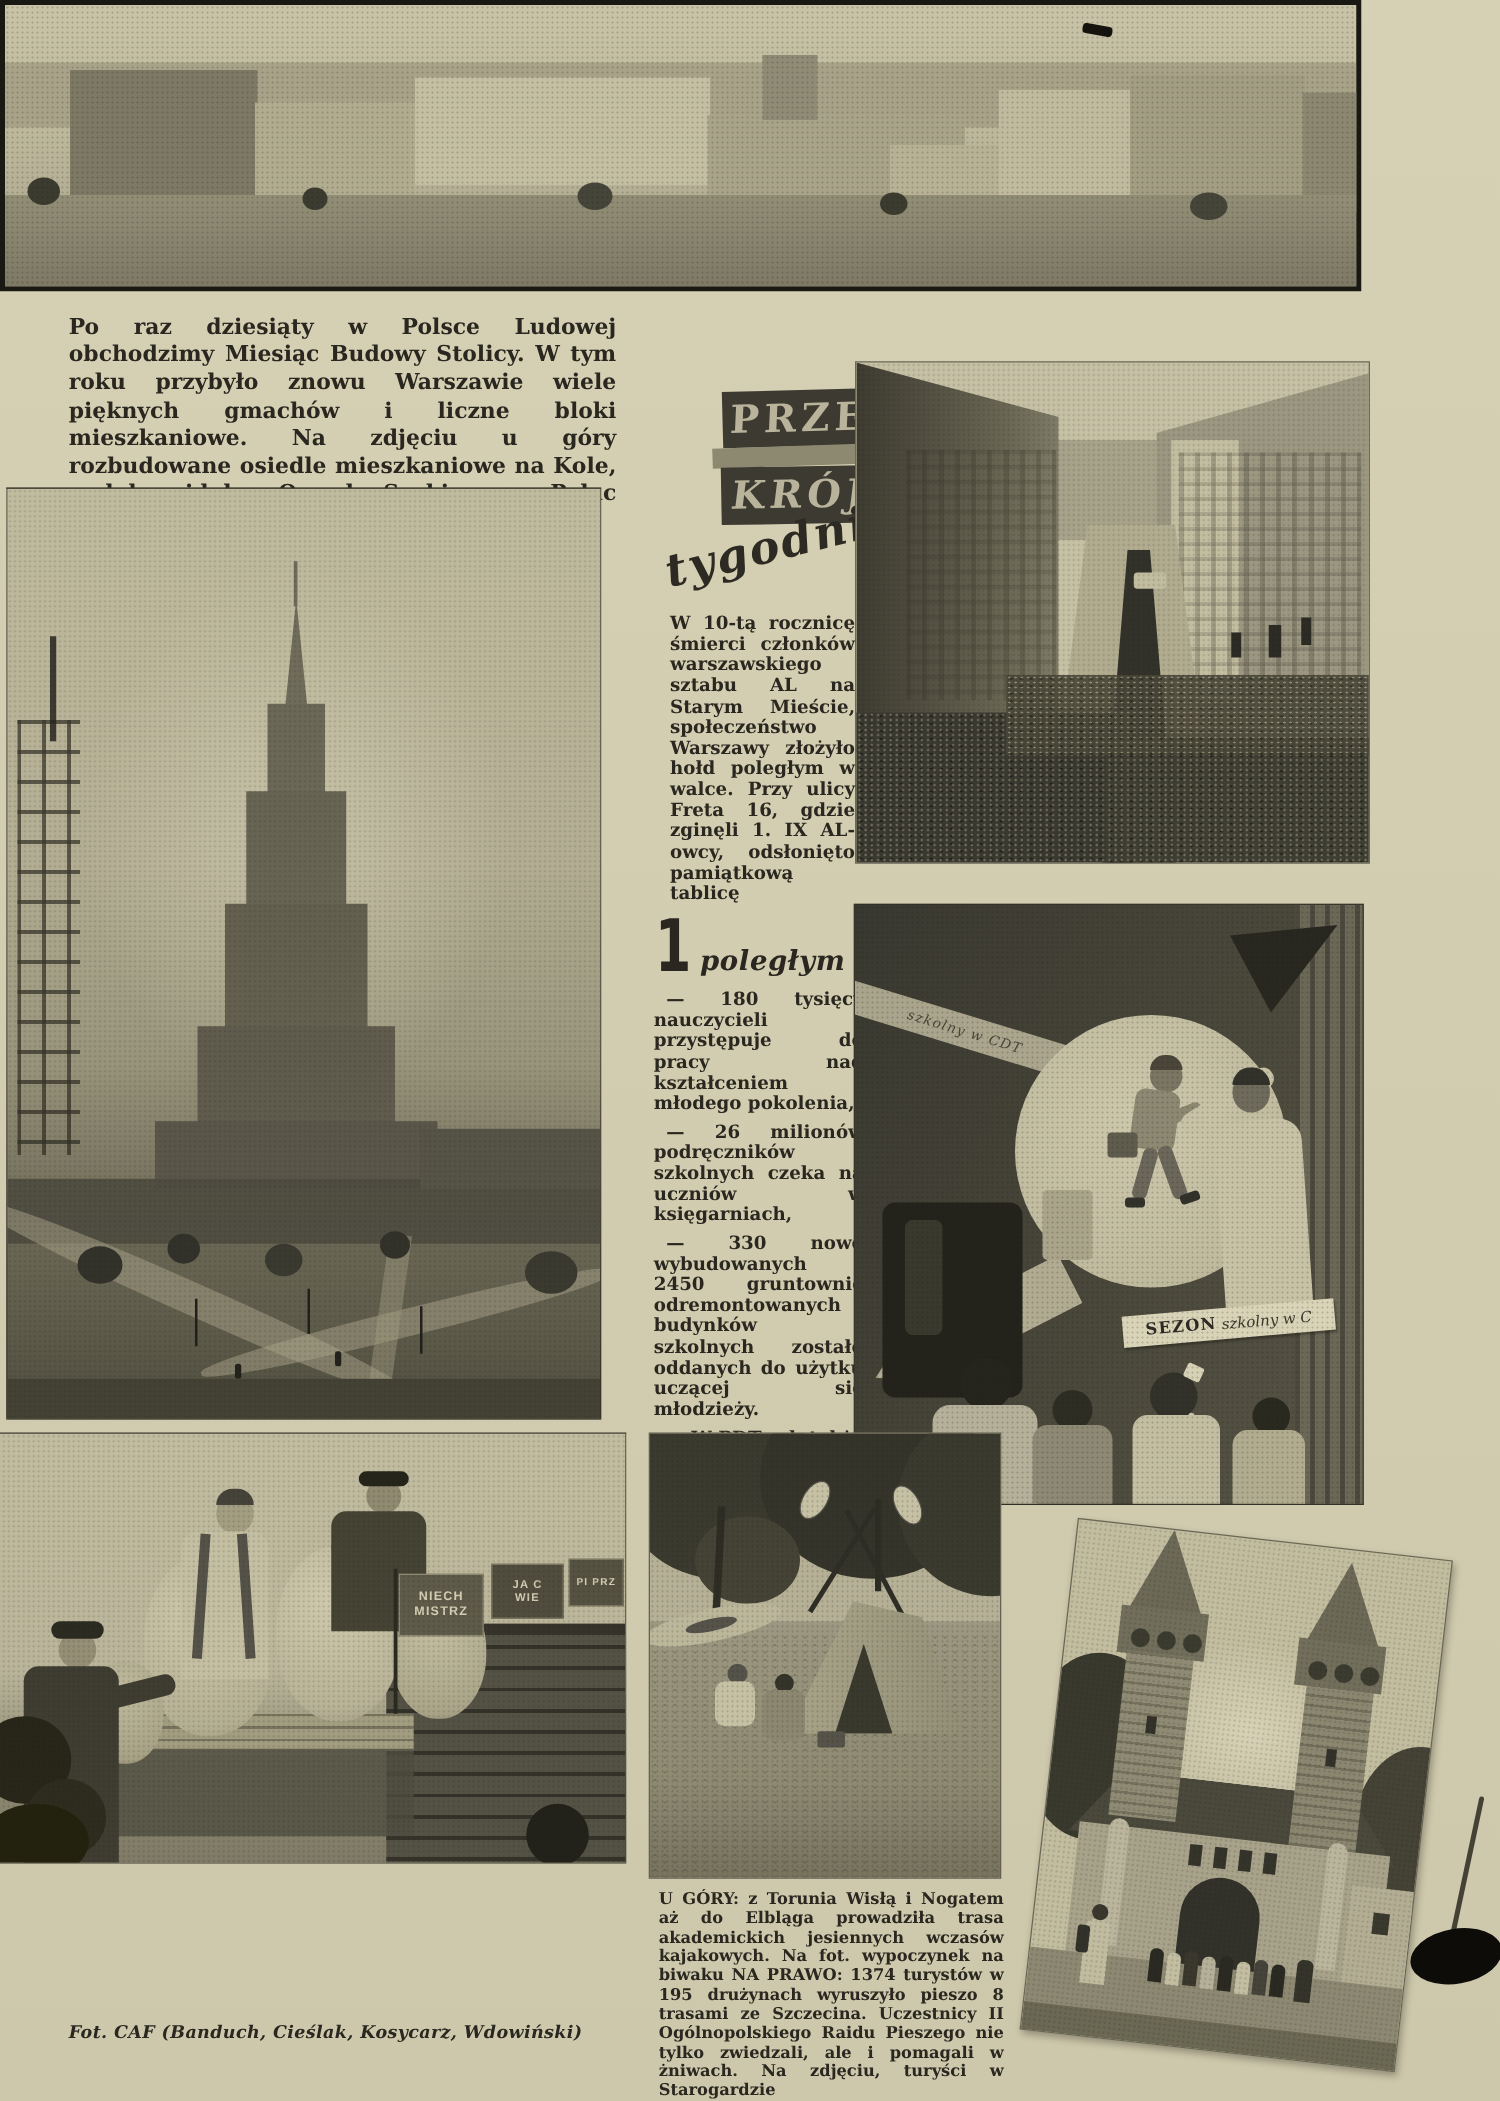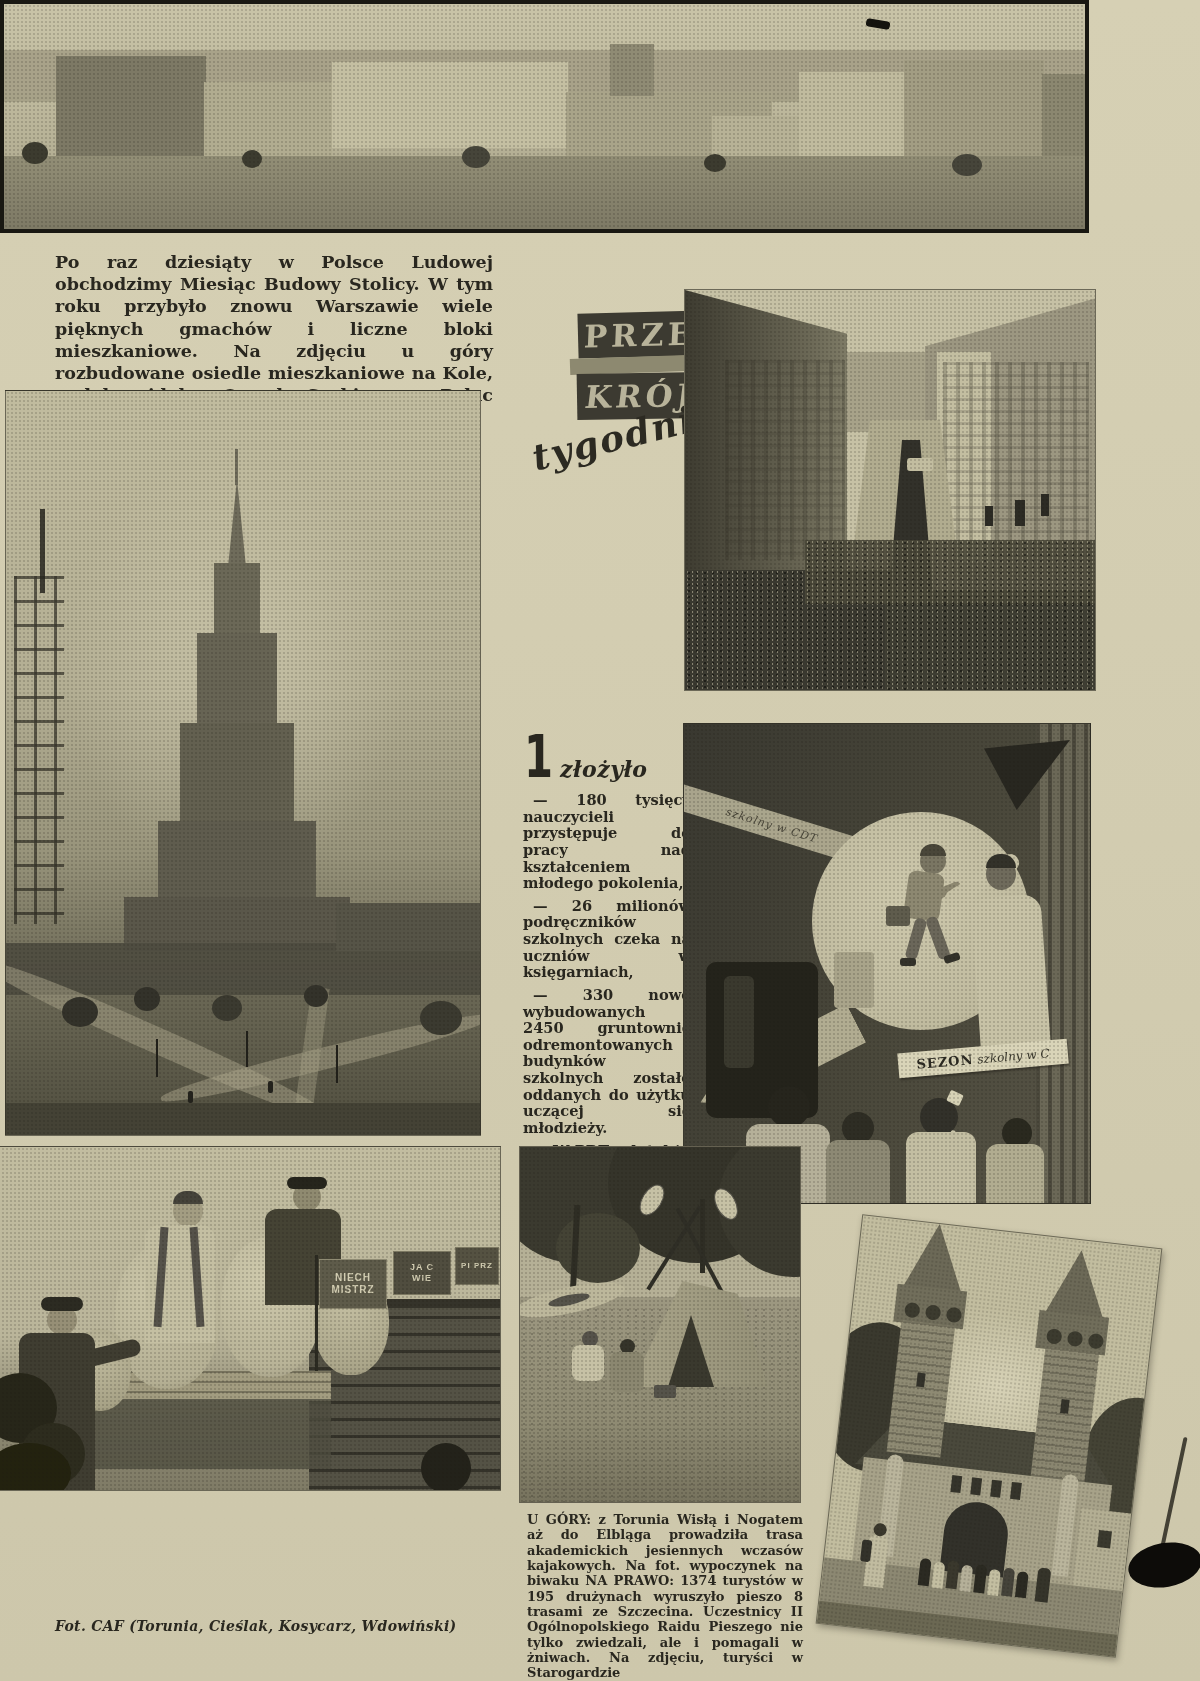--- a/index.html
+++ b/index.html
@@ -108,24 +108,25 @@
     <div class="s" style="left:196px;top:150px;width:60px;height:252px;background:#32312a;clip-path:polygon(35% 0,65% 0,100% 100%,0 100%)"></div>
     <div class="s crowdtex" style="left:0;top:280px;width:220px;height:122px;background-color:#3a3930"></div>
     <div class="s crowdtex" style="left:200px;top:300px;width:212px;height:102px;background-color:#3f3e33"></div>
     <div class="s crowdtex" style="left:120px;top:250px;width:292px;height:64px;background-color:#4a4839;opacity:.9"></div>
     <div class="s" style="left:330px;top:210px;width:10px;height:26px;background:#2c2b24"></div>
     <div class="s" style="left:356px;top:204px;width:8px;height:22px;background:#2c2b24"></div>
     <div class="s" style="left:300px;top:216px;width:8px;height:20px;background:#2c2b24"></div>
     <div class="s" style="left:222px;top:168px;width:26px;height:13px;background:#c2bda0;border-radius:3px"></div>
   </div>
 
+  <p class="t colsm" style="left:536px;top:491px;width:148px">W 10-tą rocznicę śmierci członków warszawskiego sztabu AL na Starym Mieście, społeczeństwo Warszawy złożyło hołd poległym w walce. Przy ulicy Freta 16, gdzie zginęli 1. IX AL-owcy, odsłonięto pamiątkową tablicę</p>
 
   <div class="s datehead" style="left:524px;top:728px;width:170px;height:62px">
     <span class="s" style="left:0;top:0;font-size:58px;line-height:1;font-family:'DejaVu Sans',sans-serif;font-weight:700;transform:scaleX(.72);transform-origin:left top">1</span>
-    <span class="s" style="left:36px;top:28px;font-size:22px;font-style:italic;letter-spacing:.5px">złożyło</span>
+    <span class="s" style="left:36px;top:28px;font-size:22px;font-style:italic;letter-spacing:.5px">poległym</span>
   </div>
 
   <div class="t colsm newsitems" style="left:523px;top:792px;width:168px">
     <p>— 180 tysięcy nauczycieli przystępuje do pracy nad kształceniem młodego pokolenia,</p>
     <p>— 26 milionów podręczników szkolnych czeka na uczniów w księgarniach,</p>
     <p>— 330 nowo wybudowanych i 2450 gruntownie odremontowanych budynków szkolnych zostało oddanych do użytku uczącej się młodzieży.</p>
     <p>— W PDT-ach także rozpoczął się „sezon szkolny” (patrz zdjęcie: w warszawskim CDT)</p>
   </div>
 
   <div class="photo" style="left:683px;top:723px;width:408px;height:481px;background:linear-gradient(115deg,#393830 0%,#4a483b 55%,#585547 100%)">
@@ -204,21 +205,21 @@
       <span class="flagtxt" style="font-size:9px">WIE</span>
     </div>
     <div class="s" style="left:458px;top:100px;width:42px;height:36px;background:#555242;border:1px solid #7c7862;display:flex;align-items:center;justify-content:center">
       <span class="flagtxt" style="font-size:8px">PI PRZ</span>
     </div>
     <div class="blob speckle" style="left:-14px;top:226px;width:74px;height:70px;background:#272619"></div>
     <div class="blob speckle" style="left:24px;top:276px;width:64px;height:62px;background:#2d2c1e"></div>
     <div class="blob speckle" style="left:-10px;top:296px;width:84px;height:60px;background:#23220f"></div>
   </div>
 
-  <p class="t credit" style="left:55px;top:1618px;width:470px">Fot. CAF (Torunia, Cieślak, Kosycarz, Wdowiński)</p>
+  <p class="t credit" style="left:55px;top:1618px;width:470px">Fot. CAF (Banduch, Cieślak, Kosycarz, Wdowiński)</p>
 
   <div class="photo" style="left:519px;top:1146px;width:282px;height:357px;background:#b5b096">
     <div class="s" style="left:14px;top:0;width:122px;height:80px;background:#c9c4a8"></div>
     <div class="blob" style="left:-24px;top:-34px;width:160px;height:150px;background:#3b3a2f"></div>
     <div class="blob" style="left:88px;top:-44px;width:180px;height:160px;background:#35342a"></div>
     <div class="blob" style="left:198px;top:-20px;width:150px;height:150px;background:#3b3a2f"></div>
     <div class="blob" style="left:36px;top:66px;width:84px;height:70px;background:#44433​5;background:#444335"></div>
     <div class="s" style="left:52px;top:58px;width:6px;height:92px;background:#2e2d24;transform:rotate(3deg)"></div>
     <div class="s" style="left:180px;top:52px;width:5px;height:74px;background:#2e2d24"></div>
     <div class="s" style="left:0;top:150px;width:282px;height:207px;background:linear-gradient(180deg,#9d9881 0%,#8f8b73 60%,#76725d 100%)"></div>

